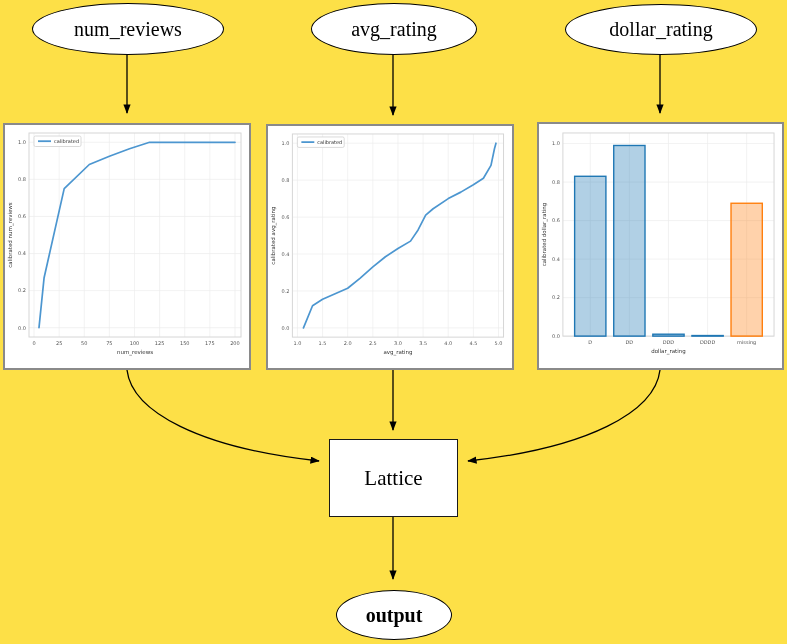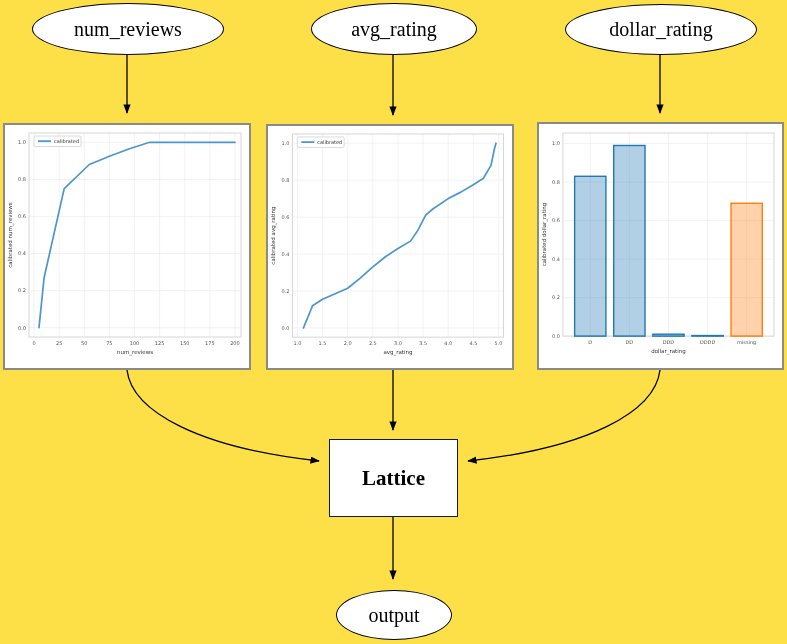--- a/index.html
+++ b/index.html
@@ -157,21 +157,21 @@
         <text x="130" y="228.5" text-anchor="middle" font-size="5.5" fill="#333">dollar_rating</text>
         <text x="7" y="110" text-anchor="middle" font-size="5.5" fill="#333" transform="rotate(-90 7 110)">calibrated dollar_rating</text>
         <rect x="35.77777777777778" y="51.507109004739334" width="31.40740740740741" height="160.49289099526067" fill="rgba(31,119,180,0.35)" stroke="#1f77b4" stroke-width="1.4"></rect>
         <rect x="75.03703703703702" y="20.568720379146924" width="31.40740740740741" height="191.43127962085308" fill="rgba(31,119,180,0.35)" stroke="#1f77b4" stroke-width="1.4"></rect>
         <rect x="114.29629629629629" y="210.06635071090048" width="31.40740740740741" height="1.9336492890995203" fill="rgba(31,119,180,0.35)" stroke="#1f77b4" stroke-width="1.4"></rect>
         <rect x="153.55555555555554" y="211.41990521327014" width="31.40740740740741" height="0.5800947867298589" fill="rgba(31,119,180,0.35)" stroke="#1f77b4" stroke-width="1.4"></rect>
         <rect x="192.8148148148148" y="78.5781990521327" width="31.40740740740741" height="133.4218009478673" fill="rgba(255,127,14,0.35)" stroke="#ff7f0e" stroke-width="1.4"></rect>
       </svg>
   </div>
 
-  <div class="node-rect" style="left:329px;top:439px;width:129px;height:78px;font-weight:bold;">
+  <div class="node-rect" style="left:329px;top:439px;width:129px;height:78px;">
     <span>Lattice</span>
   </div>
 
-  <div class="node-ellipse" style="left:336px;top:590px;width:114px;height:48px;">
+  <div class="node-ellipse" style="left:336px;top:590px;width:114px;height:48px;font-weight:bold;">
     <span>output</span>
   </div>
 
 </div>
 
 </body></html>

